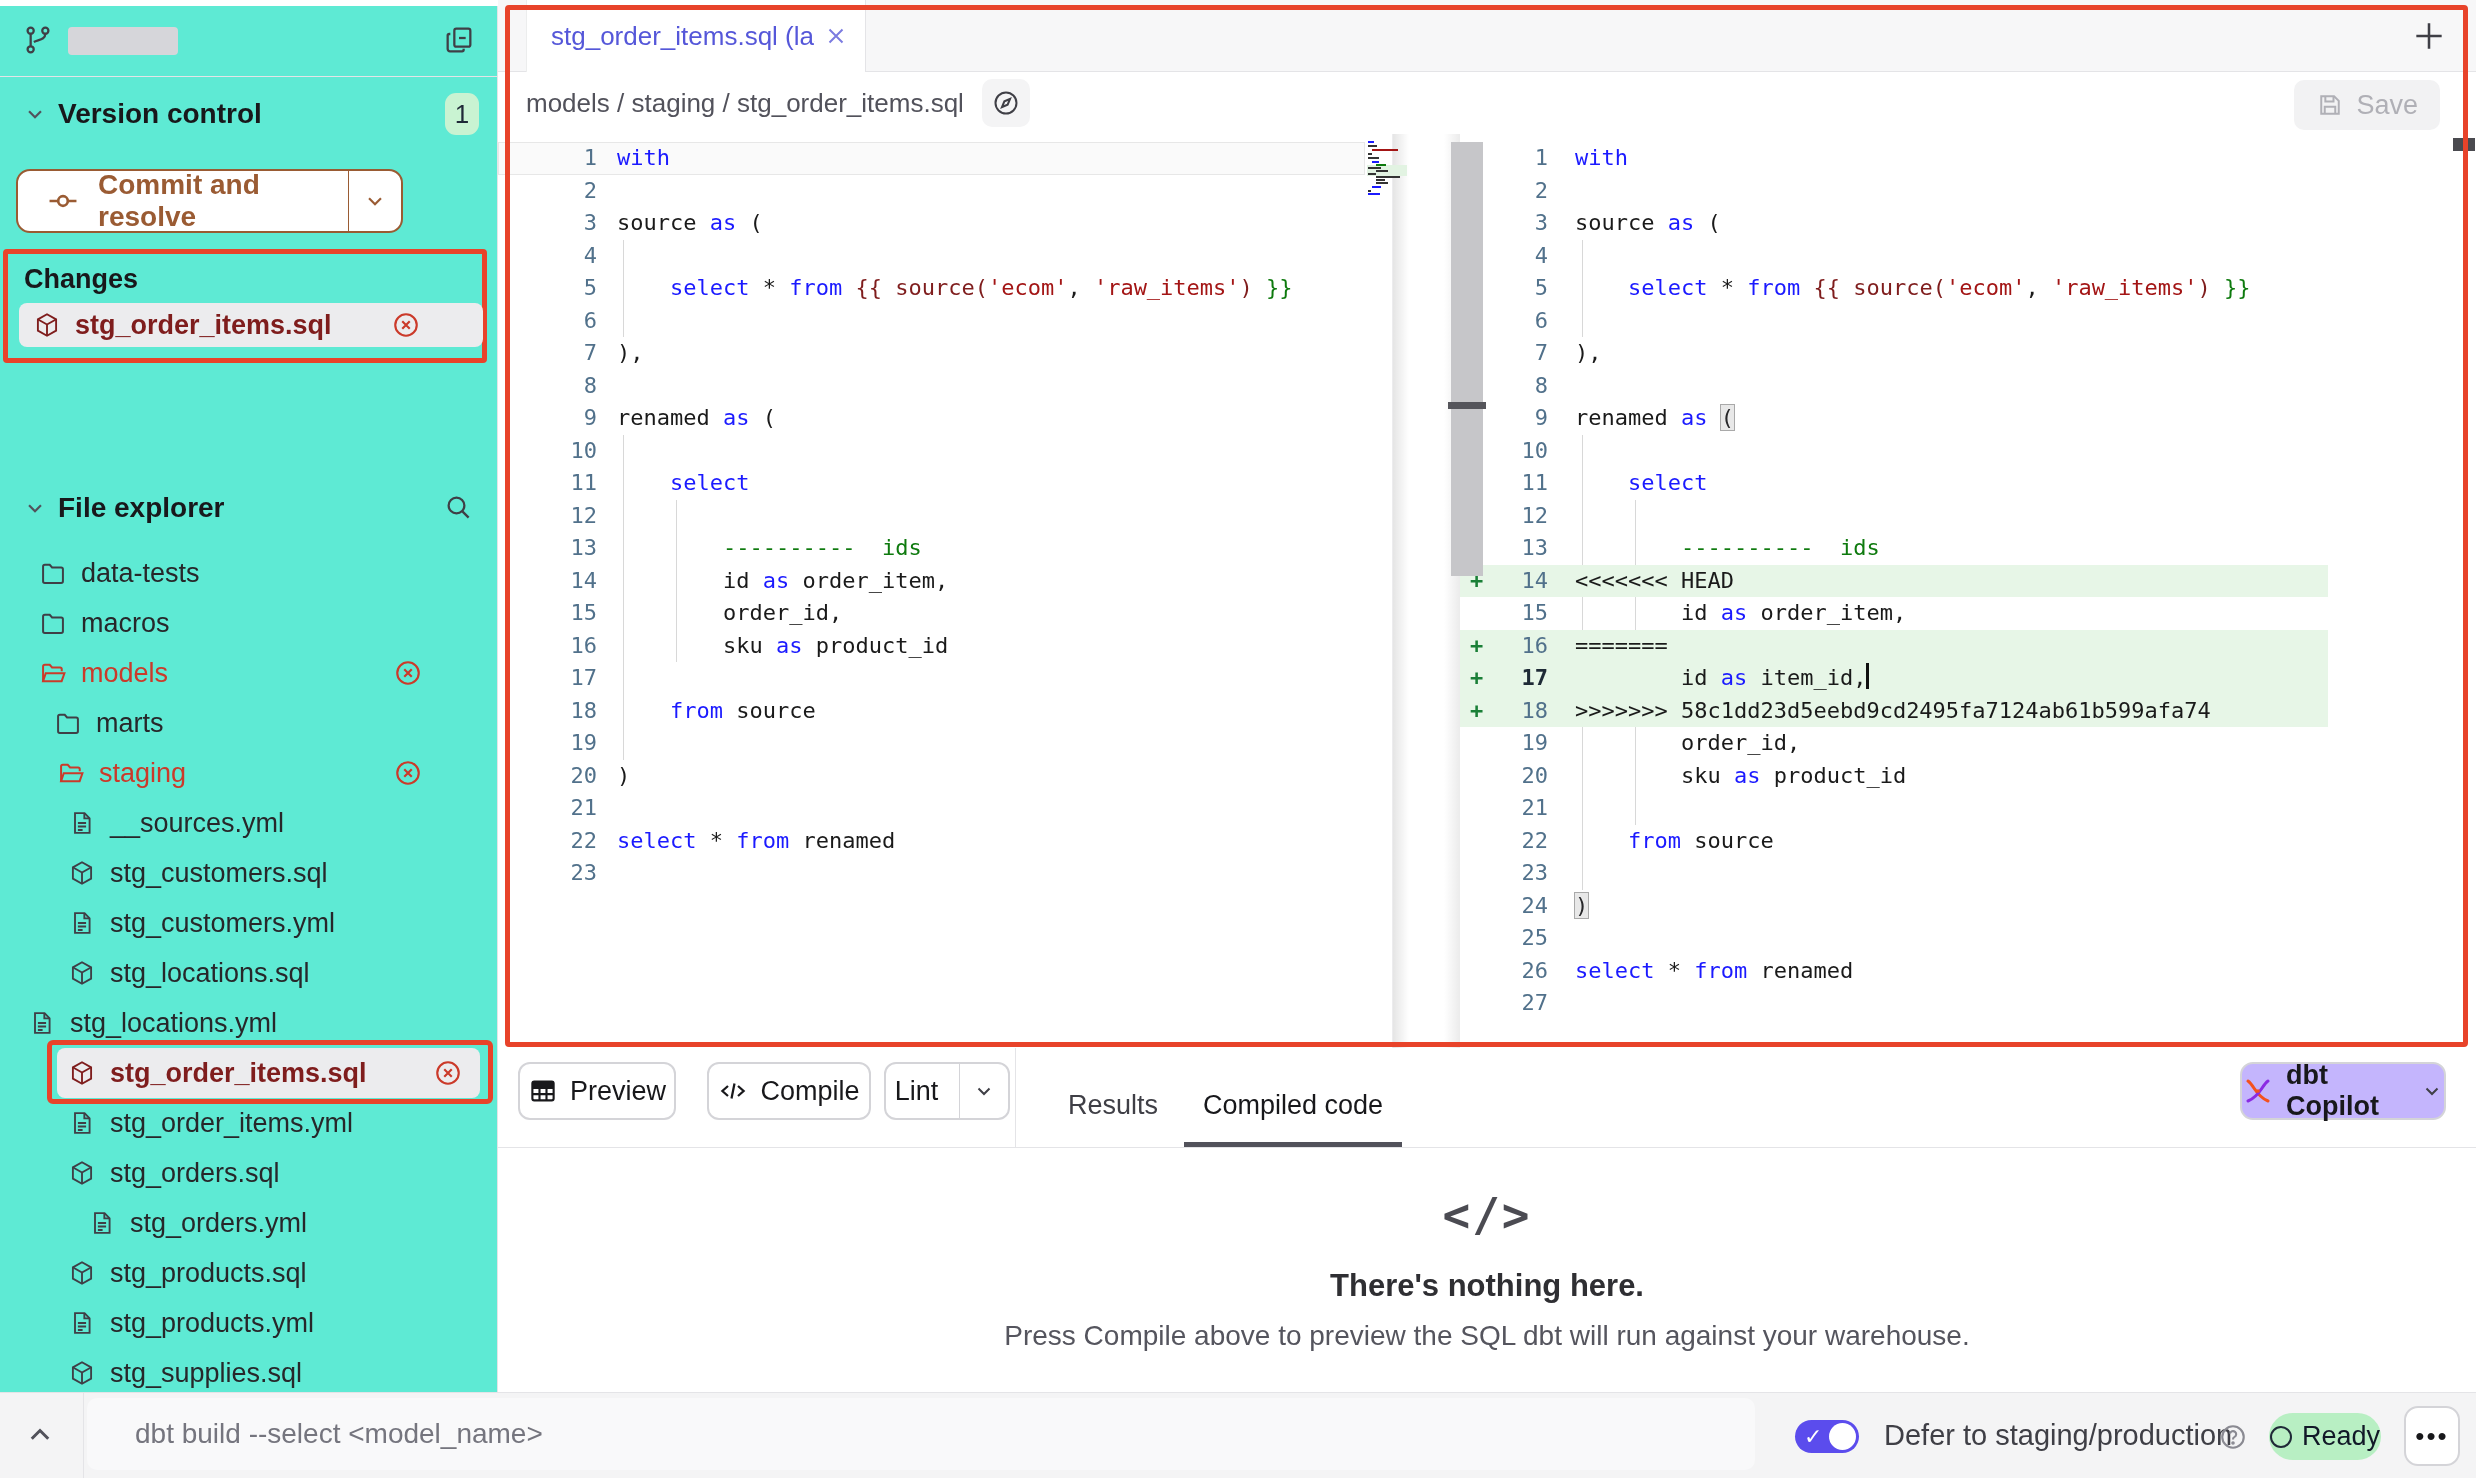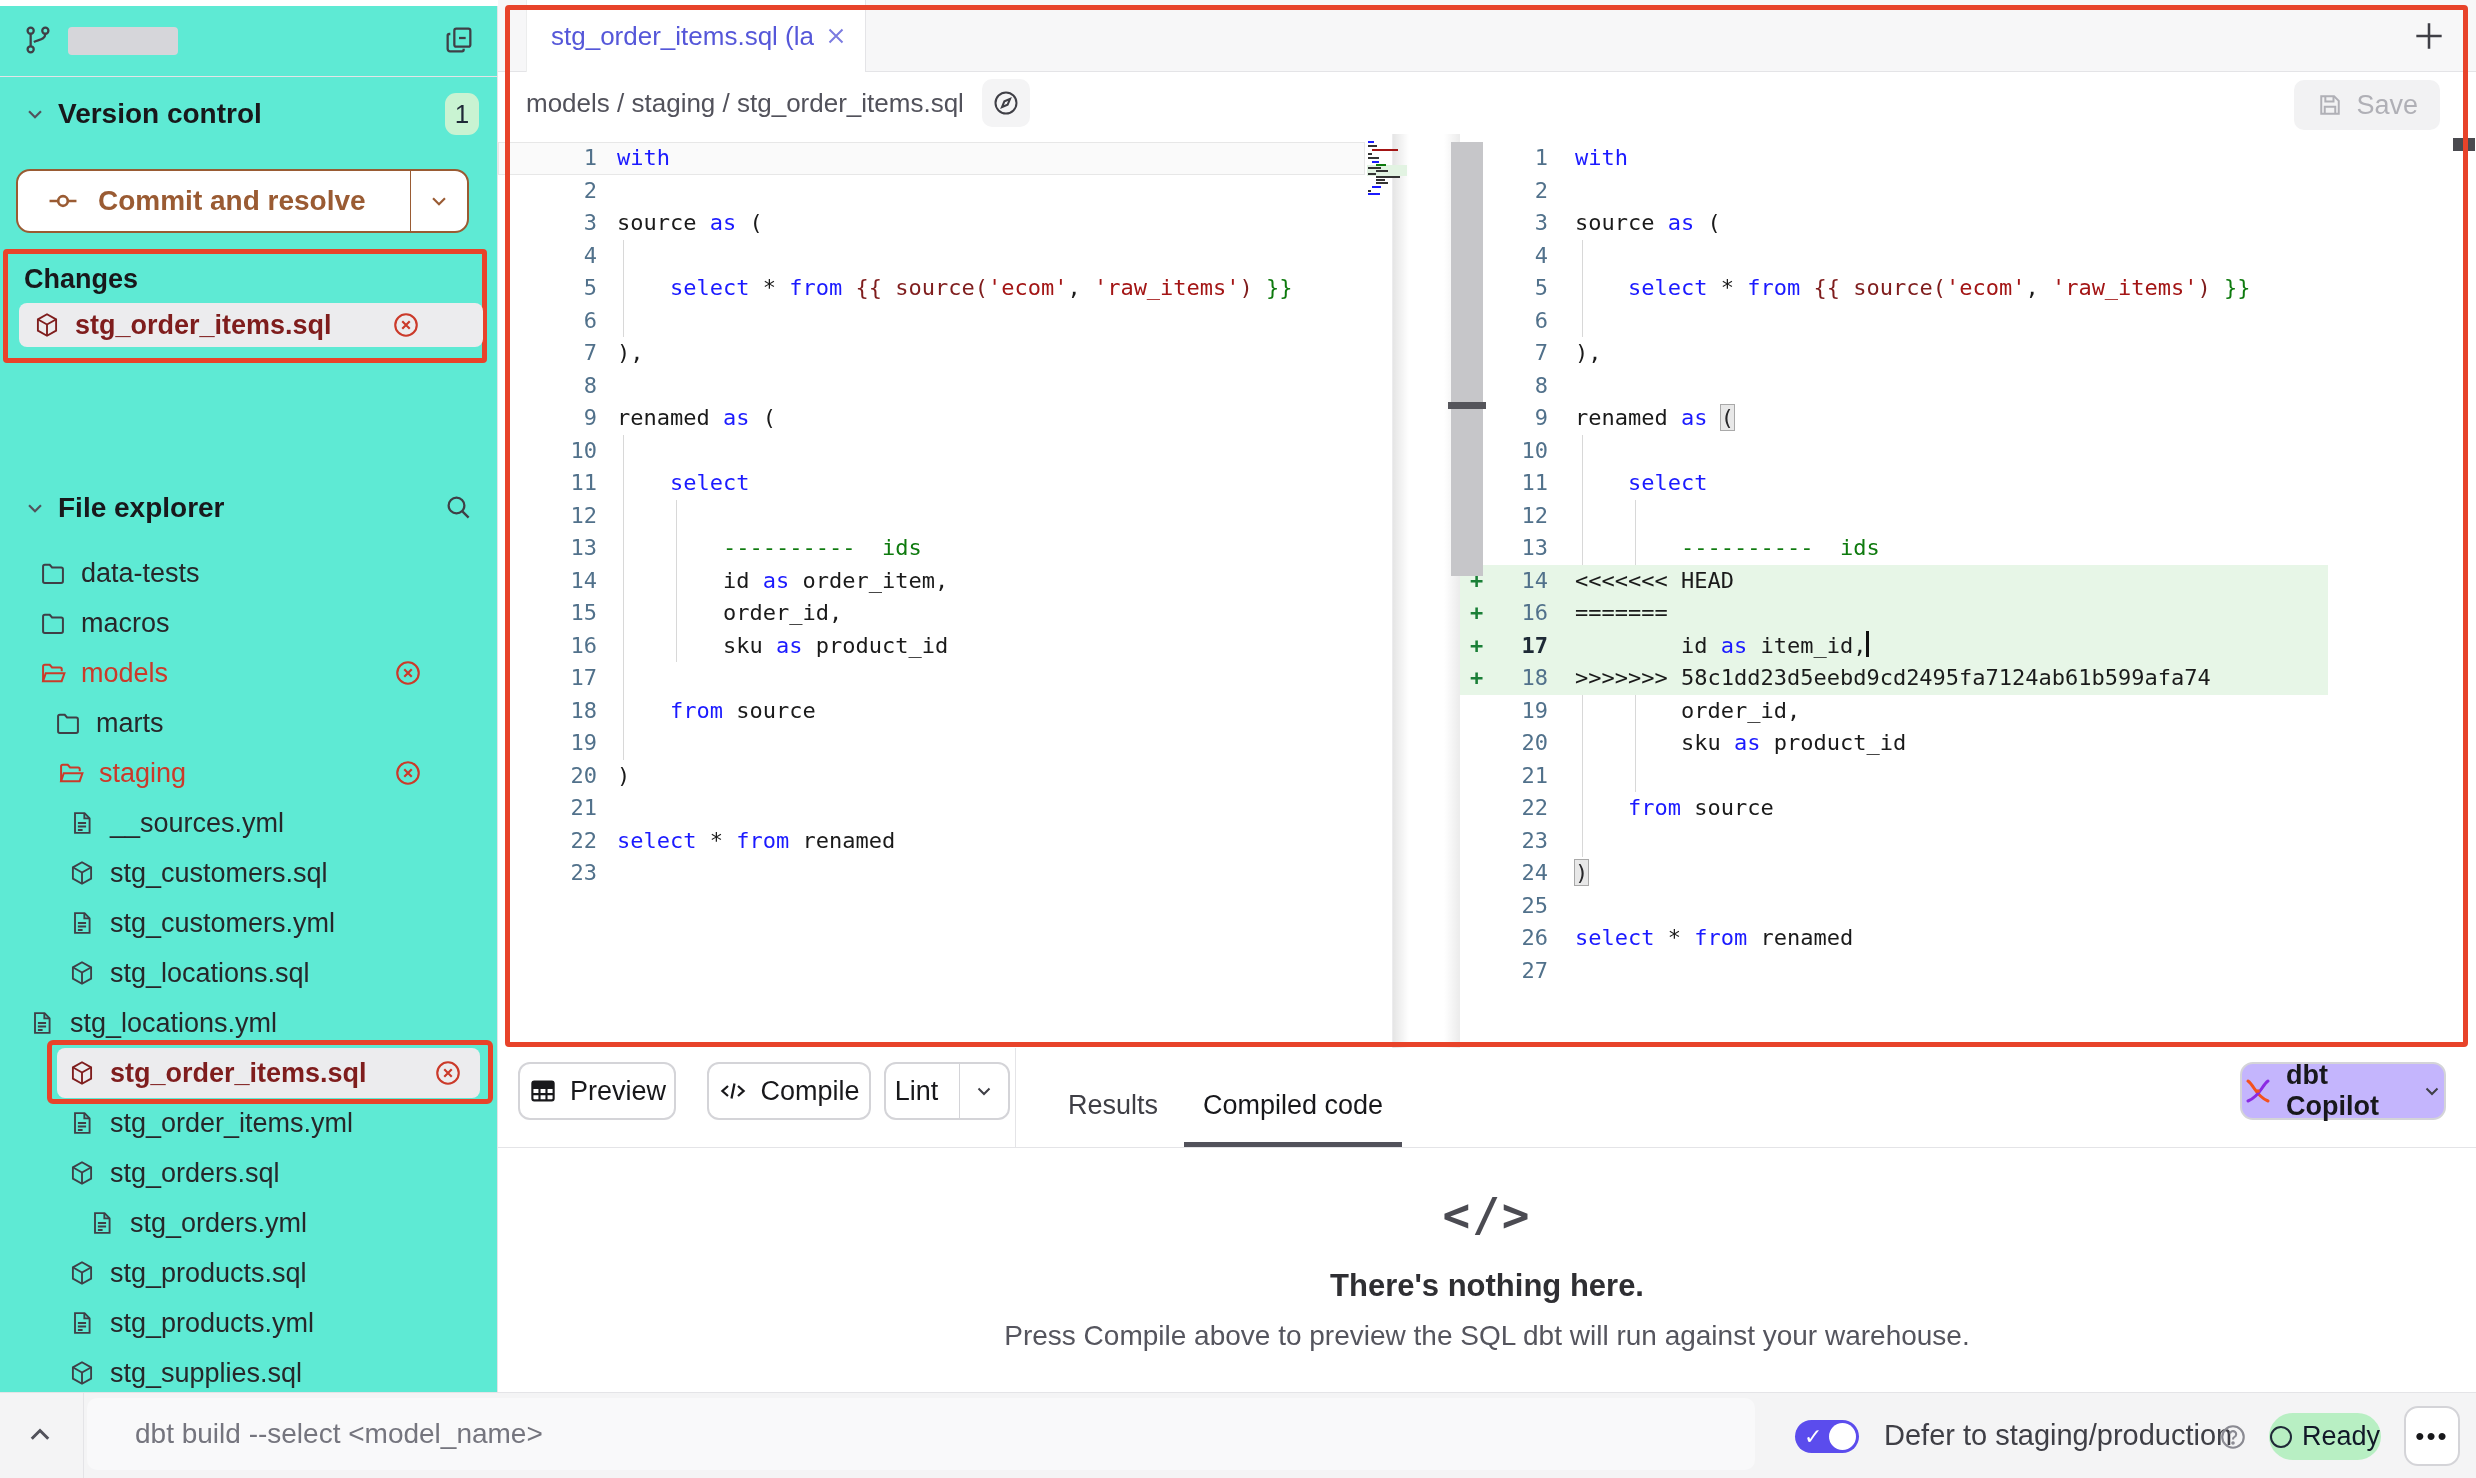--- a/index.html
+++ b/index.html
@@ -16,21 +16,21 @@
   .branch-ico{position:absolute;left:22px;top:18px;width:32px;height:32px;color:#3f3f46;}
   .redacted{position:absolute;left:68px;top:21px;width:110px;height:28px;background:#d6d6da;border-radius:4px;}
   .copy-ico{position:absolute;right:22px;top:18px;width:32px;height:32px;color:#3f3f46;cursor:pointer;}
   .section-row{position:absolute;left:0;right:0;height:48px;display:flex;align-items:center;cursor:pointer;}
   .section-row .chev{width:26px;height:26px;color:#52525b;margin-left:22px;}
   .section-title{font-size:28px;font-weight:700;color:#18181b;margin-left:10px;}
   #vc-row{top:84px;}
   .vc-badge{position:absolute;right:18px;top:3px;min-width:34px;height:42px;background:var(--badge-bg);
             border-radius:11px;display:flex;align-items:center;justify-content:center;
             font-size:26px;color:#1f2937;padding:0 6px;box-sizing:border-box;}
-  #commit-btn{position:absolute;left:16px;top:163px;width:453px;height:64px;border:2px solid var(--commit);
+  #commit-btn{position:absolute;left:16px;top:163px;width:387px;height:64px;border:2px solid var(--commit);
             border-radius:14px;background:#fff;display:flex;align-items:center;cursor:pointer;box-sizing:border-box;}
   #commit-btn .cico{width:34px;height:34px;color:var(--commit);margin-left:28px;}
   #commit-btn .clabel{font-size:28px;font-weight:600;color:var(--commit);margin-left:18px;}
   #commit-btn .csplit{margin-left:auto;width:56px;height:100%;border-left:1.5px solid var(--commit);
             display:flex;align-items:center;justify-content:center;}
   #commit-btn .csplit .chev{width:26px;height:26px;color:var(--commit);}
   #changes{position:absolute;left:3px;top:243px;width:484px;height:114px;border:5px solid var(--annot);
            border-radius:4px;box-sizing:border-box;}
   #changes .ch-title{font-size:27px;font-weight:700;color:#18181b;margin:10px 0 8px 16px;}
   .chg-row{position:relative;margin-left:11px;width:464px;height:44px;background:#ececee;border-radius:8px;
@@ -488,20 +488,21 @@
           <div class="row"><i class="g" style="left: 122px;"></i><span class="num">5</span><span class="code"><span class="p">    </span><span class="k">select</span><span class="p"> * </span><span class="k">from</span><span class="p"> </span><span class="j">{{ source(</span><span class="s">'ecom'</span><span class="p">, </span><span class="s">'raw_items'</span><span class="j">) </span><span class="gg">}}</span></span></div>
           <div class="row"><i class="g" style="left: 122px;"></i><span class="num">6</span><span class="code"></span></div>
           <div class="row"><span class="num">7</span><span class="code"><span class="p">),</span></span></div>
           <div class="row"><span class="num">8</span><span class="code"></span></div>
           <div class="row"><span class="num">9</span><span class="code"><span class="p">renamed </span><span class="k">as</span><span class="p"> </span><span class="b">(</span></span></div>
           <div class="row"><i class="g" style="left: 122px;"></i><span class="num">10</span><span class="code"></span></div>
           <div class="row"><i class="g" style="left: 122px;"></i><span class="num">11</span><span class="code"><span class="p">    </span><span class="k">select</span></span></div>
           <div class="row"><i class="g" style="left: 122px;"></i><i class="g" style="left: 174.9px;"></i><span class="num">12</span><span class="code"></span></div>
           <div class="row"><i class="g" style="left: 122px;"></i><i class="g" style="left: 174.9px;"></i><span class="num">13</span><span class="code"><span class="p">        </span><span class="c">----------  ids</span></span></div>
           <div class="row"><i class="addbg"></i><span class="plus">+</span><span class="num">14</span><span class="code"><span class="p">&lt;&lt;&lt;&lt;&lt;&lt;&lt; HEAD</span></span></div>
+          <div class="row"><i class="g" style="left: 122px;"></i><i class="g" style="left: 174.9px;"></i><span class="num">15</span><span class="code"><span class="p">        id </span><span class="k">as</span><span class="p"> order_item,</span></span></div>
           <div class="row"><i class="addbg"></i><span class="plus">+</span><span class="num">16</span><span class="code"><span class="p">=======</span></span></div>
           <div class="row"><i class="addbg"></i><span class="plus">+</span><span class="num bold">17</span><span class="code"><span class="p">        id </span><span class="k">as</span><span class="p"> item_id,</span><span class="cursor"></span></span></div>
           <div class="row"><i class="addbg"></i><span class="plus">+</span><span class="num">18</span><span class="code"><span class="p">&gt;&gt;&gt;&gt;&gt;&gt;&gt; 58c1dd23d5eebd9cd2495fa7124ab61b599afa74</span></span></div>
           <div class="row"><i class="g" style="left: 122px;"></i><i class="g" style="left: 174.9px;"></i><span class="num">19</span><span class="code"><span class="p">        order_id,</span></span></div>
           <div class="row"><i class="g" style="left: 122px;"></i><i class="g" style="left: 174.9px;"></i><span class="num">20</span><span class="code"><span class="p">        sku </span><span class="k">as</span><span class="p"> product_id</span></span></div>
           <div class="row"><i class="g" style="left: 122px;"></i><i class="g" style="left: 174.9px;"></i><span class="num">21</span><span class="code"></span></div>
           <div class="row"><i class="g" style="left: 122px;"></i><span class="num">22</span><span class="code"><span class="p">    </span><span class="k">from</span><span class="p"> source</span></span></div>
           <div class="row"><i class="g" style="left: 122px;"></i><span class="num">23</span><span class="code"></span></div>
           <div class="row"><span class="num">24</span><span class="code"><span class="b">)</span></span></div>
           <div class="row"><span class="num">25</span><span class="code"></span></div>

